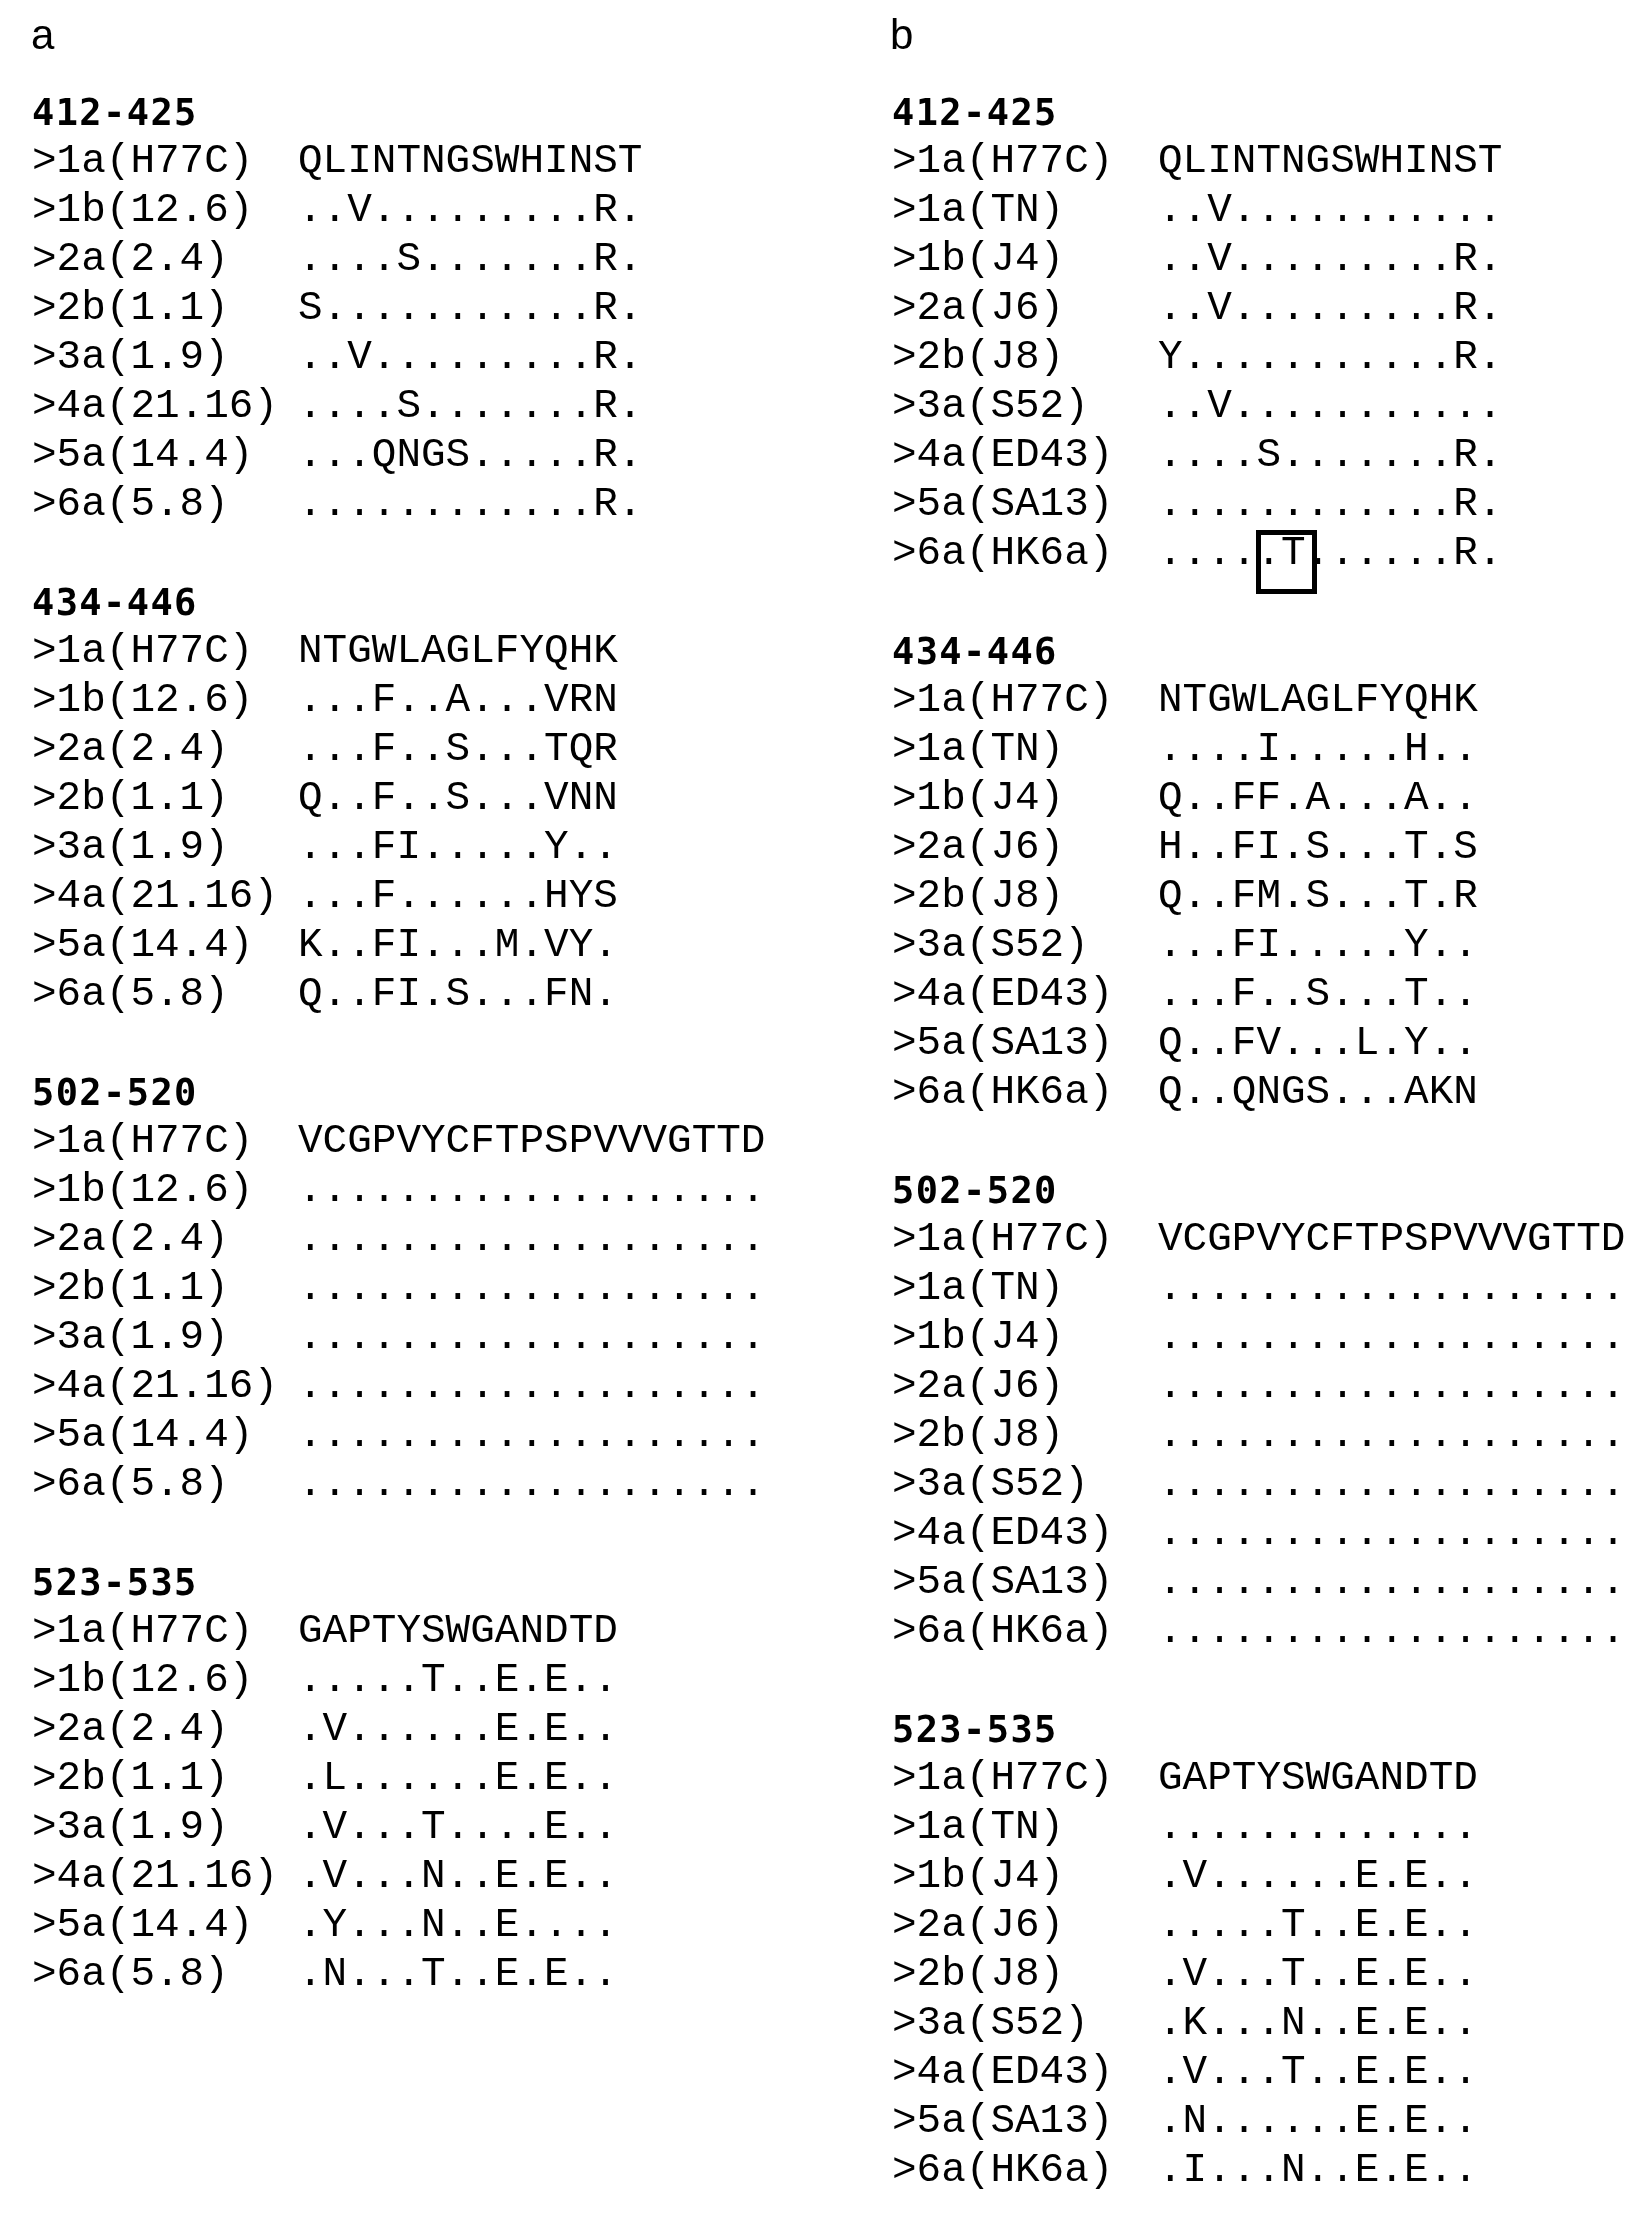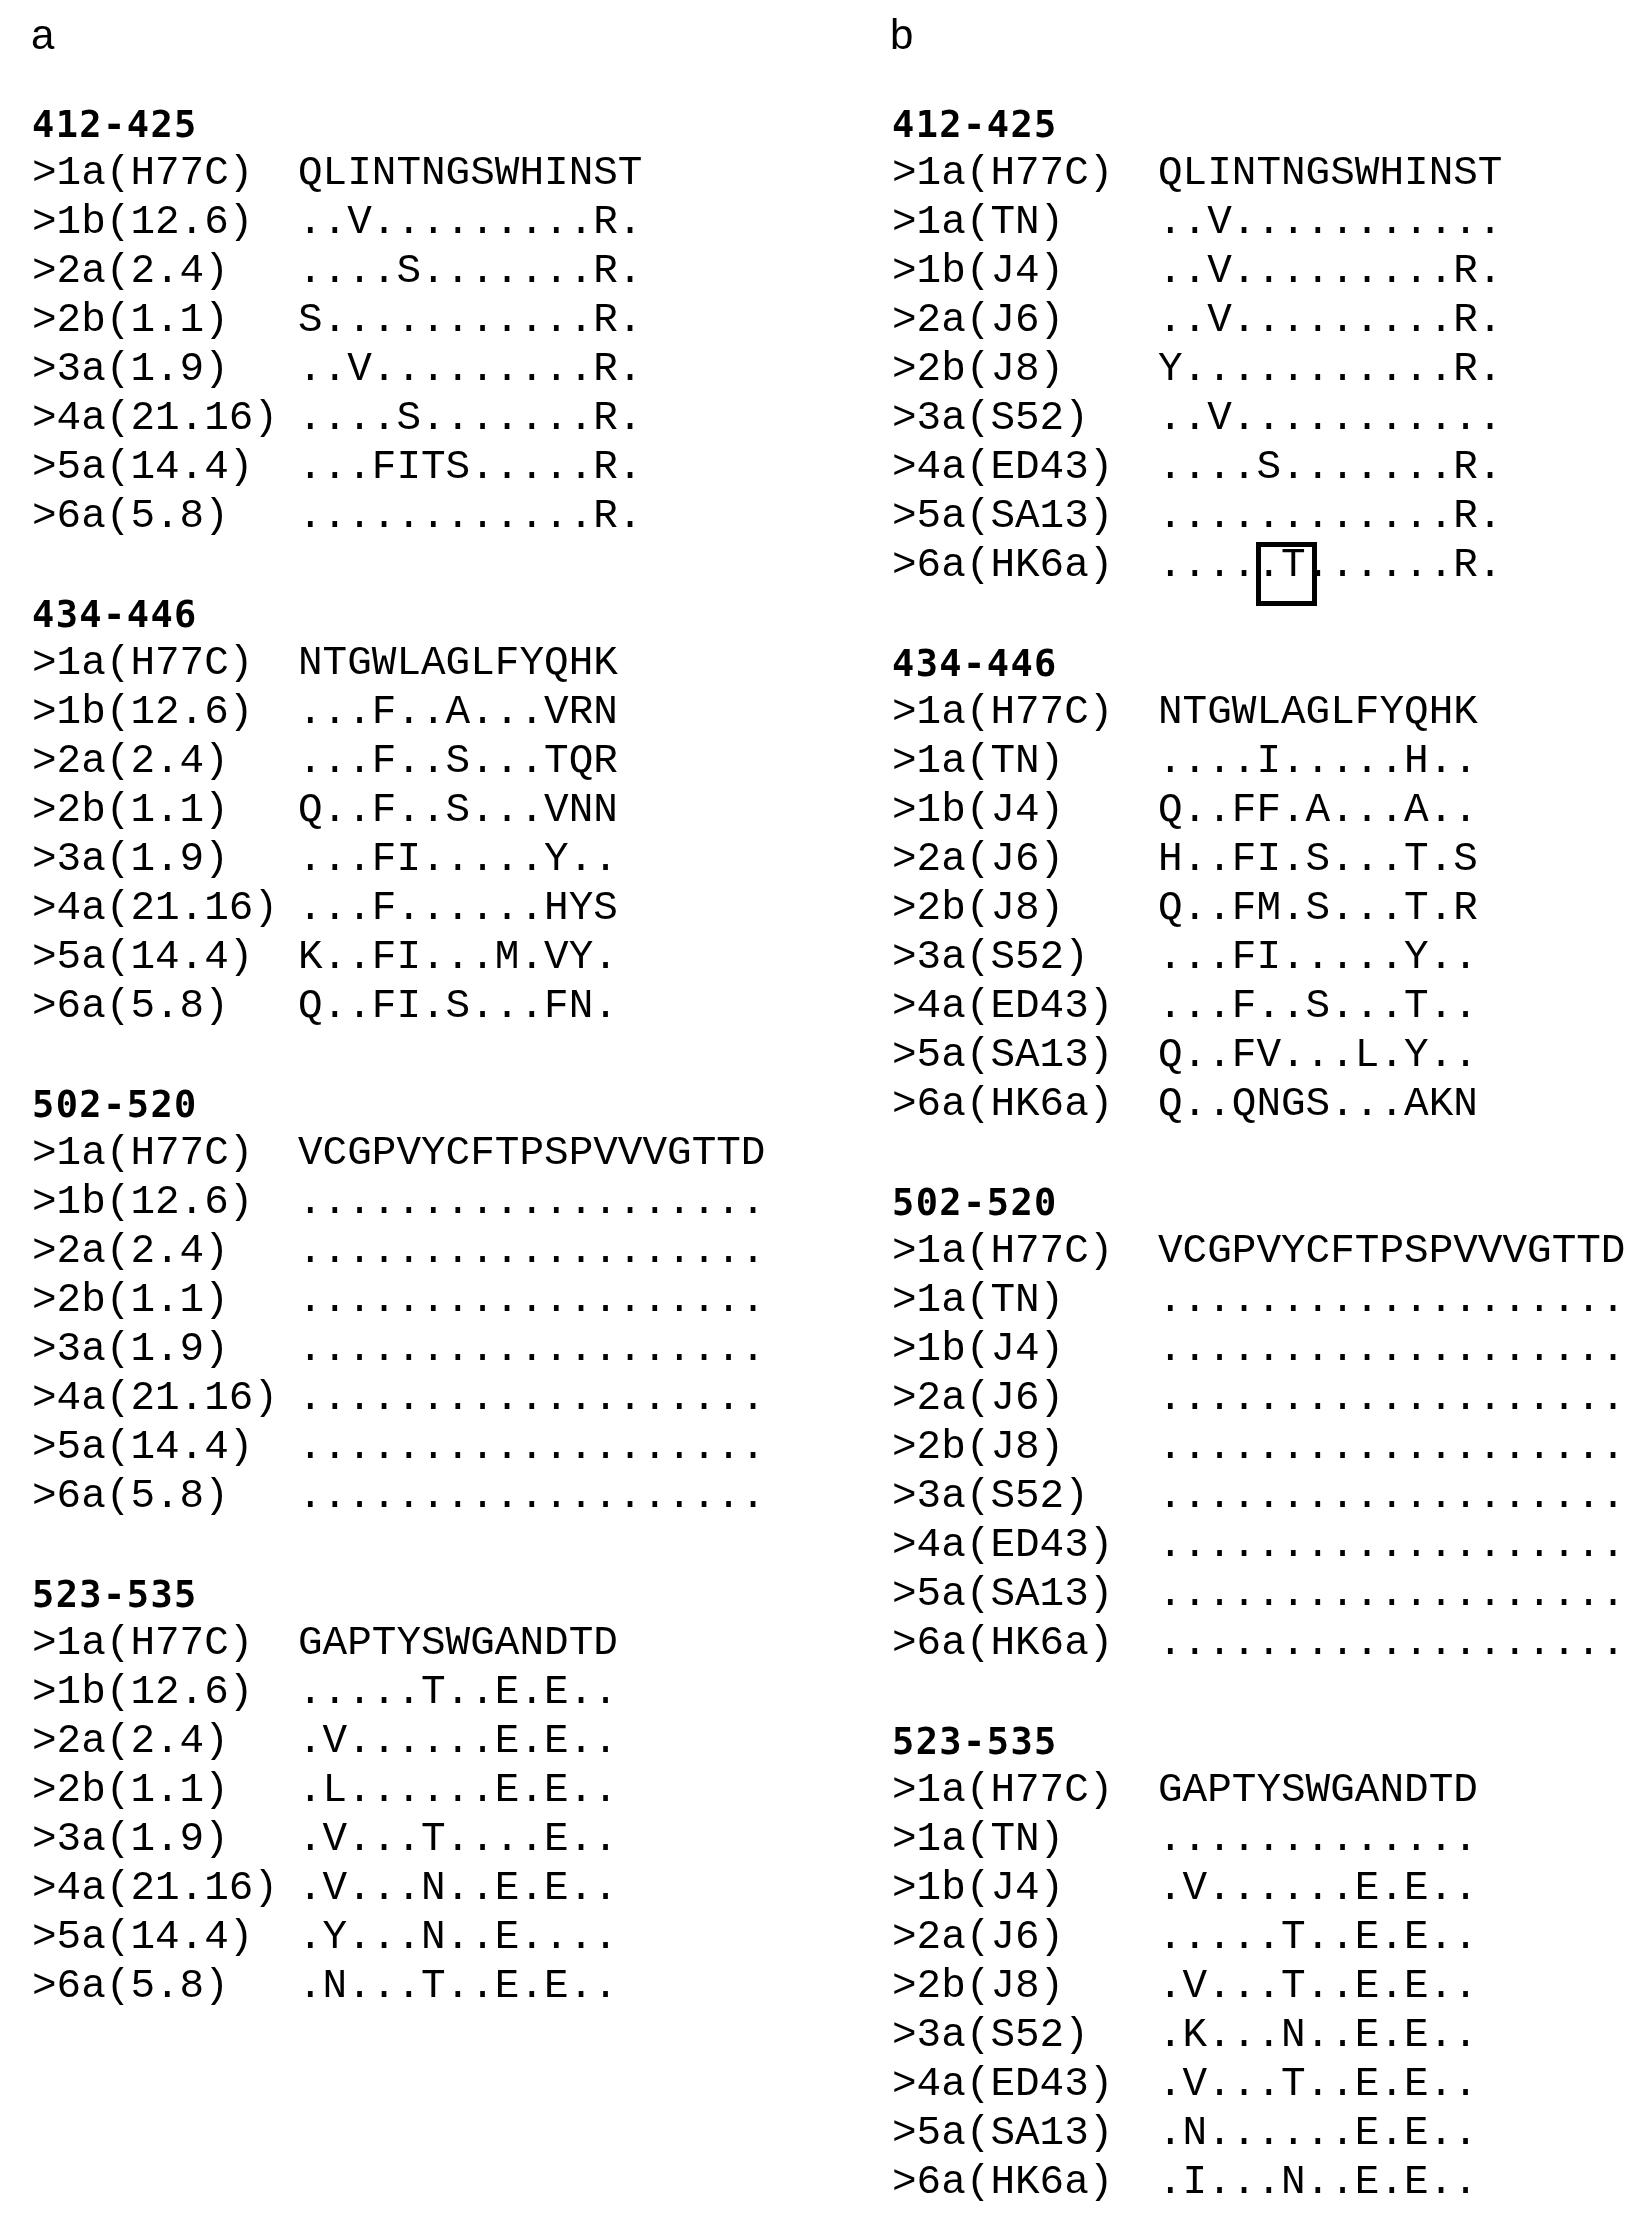--- a/index.html
+++ b/index.html
@@ -2,21 +2,21 @@
 <html style="font-size:11.3px"><head>
 <meta charset="utf-8">
 <style>
   html, body { margin: 0; padding: 0; background: #ffffff; }
   body { width: 1651px; height: 2227px; position: relative; overflow: hidden; color: #000; }
   .panel-letter {
     position: absolute; top: 10px;
     font-family: "Liberation Sans", sans-serif; font-size: 42px; line-height: 49px;
   }
   .panel { position: absolute; top: 88px; }
-  .block { margin-bottom: 49px; margin-top: 12px; }
+  .block { margin-bottom: 49px; }
   .line {
     height: 49px; line-height: 49px; white-space: pre; position: relative;
     font-family: "Liberation Mono", monospace; font-size: 41px;
   }
   .hdr { font-weight: bold; font-family: "DejaVu Sans Mono", monospace; font-size: 37px; letter-spacing: 1.4px; }
   .lbl { position: absolute; left: 0; top: 0; }
   .seq { position: absolute; top: 0; }
   .panel-a .seq { left: 266px; }
   .panel-b .seq { left: 266px; }
   .hl-box {
@@ -33,21 +33,21 @@
 <div class="panel panel-a" style="left:32px;">
 
   <div class="block">
     <div class="line hdr">412-425</div>
     <div class="line"><span class="lbl">&gt;1a(H77C)</span><span class="seq">QLINTNGSWHINST</span></div>
     <div class="line"><span class="lbl">&gt;1b(12.6)</span><span class="seq">..V.........R.</span></div>
     <div class="line"><span class="lbl">&gt;2a(2.4)</span><span class="seq">....S.......R.</span></div>
     <div class="line"><span class="lbl">&gt;2b(1.1)</span><span class="seq">S...........R.</span></div>
     <div class="line"><span class="lbl">&gt;3a(1.9)</span><span class="seq">..V.........R.</span></div>
     <div class="line"><span class="lbl">&gt;4a(21.16)</span><span class="seq">....S.......R.</span></div>
-    <div class="line"><span class="lbl">&gt;5a(14.4)</span><span class="seq">...FITS.....R.</span></div>
+    <div class="line"><span class="lbl">&gt;5a(14.4)</span><span class="seq">...QNGS.....R.</span></div>
     <div class="line"><span class="lbl">&gt;6a(5.8)</span><span class="seq">............R.</span></div>
   </div>
 
   <div class="block">
     <div class="line hdr">434-446</div>
     <div class="line"><span class="lbl">&gt;1a(H77C)</span><span class="seq">NTGWLAGLFYQHK</span></div>
     <div class="line"><span class="lbl">&gt;1b(12.6)</span><span class="seq">...F..A...VRN</span></div>
     <div class="line"><span class="lbl">&gt;2a(2.4)</span><span class="seq">...F..S...TQR</span></div>
     <div class="line"><span class="lbl">&gt;2b(1.1)</span><span class="seq">Q..F..S...VNN</span></div>
     <div class="line"><span class="lbl">&gt;3a(1.9)</span><span class="seq">...FI.....Y..</span></div>

